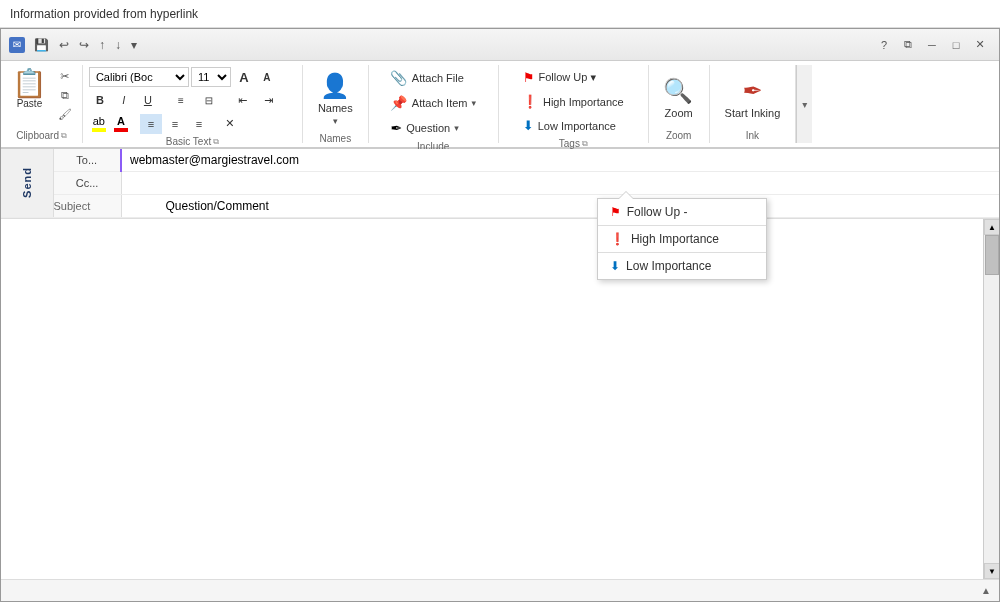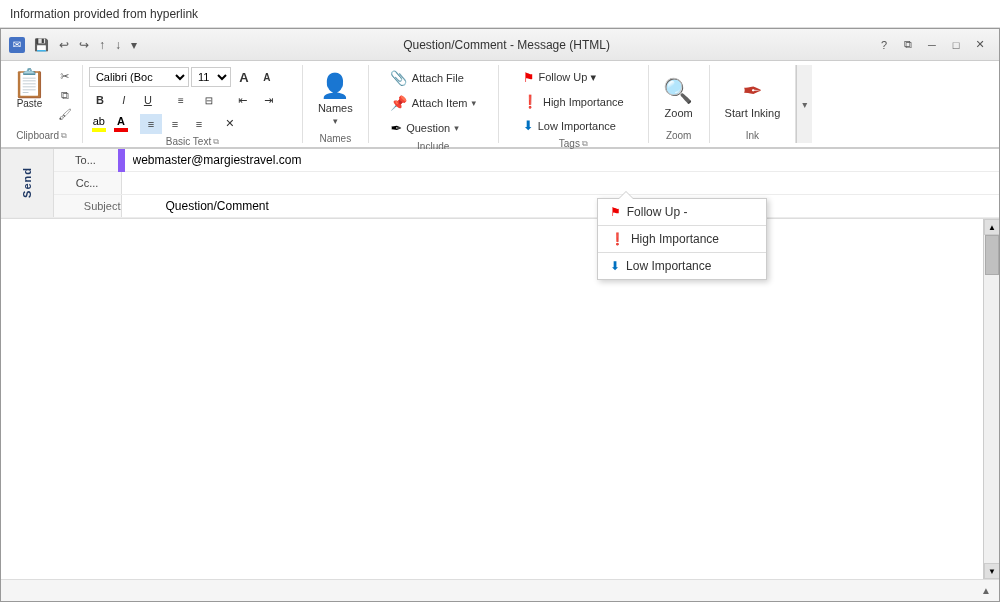--- a/index.html
+++ b/index.html
@@ -484,21 +484,20 @@
       <div class="title-bar-icon">✉</div>
       <div class="quick-access">
         <button class="qa-btn">💾</button>
         <button class="qa-btn">↩</button>
         <button class="qa-btn">↪</button>
         <button class="qa-btn">↑</button>
         <button class="qa-btn">↓</button>
         <button class="qa-btn">▾</button>
       </div>
     </div>
-    <span class="title-text">Question/Comment - Message (HTML)</span>
     <div class="window-controls">
       <button class="win-btn">?</button>
       <button class="win-btn">⧉</button>
       <button class="win-btn">─</button>
       <button class="win-btn">□</button>
       <button class="win-btn close">✕</button>
     </div>
   </div>
 
 
@@ -654,37 +653,37 @@
   </div>
 
   <div class="compose-area" style="flex: 1 1 0%; display: flex; flex-direction: column; overflow: hidden; background: white;">
     <div style="border-bottom:1px solid #ddd; flex-shrink:0;">
       <table class="email-table">
         <tbody>
             <tr>
           <td class="send-cell" rowspan="3">
             <span class="send-cell-text">Send</span>
           </td>
-          <td style="width:68px; background:#f8f8f8; border-right:7px solid #8b5cf6; text-align:center;">
+          <td style="width:68px; background:#f8f8f8; border-right:2px solid #8b5cf6; text-align:center;">
             <button style="background:none;border:none;cursor:pointer;font-size:11px;font-weight:500;color:#444;width:100%;padding:4px;">To...</button>
           </td>
           <td>
             <input type="text" value="webmaster@margiestravel.com" style="width: 100%; border: none; outline: none; padding: 4px 8px; font-size: 12px; font-family: inherit;">
           </td>
         </tr>
         <tr>
           <td style="width:68px; background:#f8f8f8; border-right:1px solid #ddd; text-align:center;">
             <button style="background:none;border:none;cursor:pointer;font-size:11px;color:#444;width:100%;padding:4px;">Cc...</button>
           </td>
           <td>
             <input type="text" value="" style="width: 100%; border: none; outline: none; padding: 4px 8px; font-size: 12px; font-family: inherit;">
           </td>
         </tr>
         <tr>
-          <td style="width:68px; background:#f8f8f8; border-right:1px solid #ddd; text-align:right; font-size:11px; color:#666;">
+          <td style="width:68px; background:#f8f8f8; border-right:1px solid #ddd; text-align:left; font-size:11px; color:#666;">
             <span>Subject</span>
           </td>
           <td>
             <input type="text" value="Question/Comment" style="width: 100%; border: none; outline: none; padding: 4px 8px; font-size: 12px; font-family: inherit; margin-left: 36px;">
           </td>
         </tr>
       </tbody>
         </table>
     </div>
     <div style="flex:1;display:flex;overflow:hidden;position:relative;">

